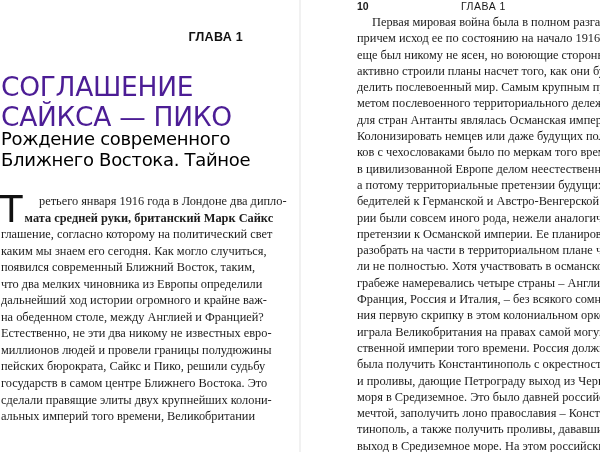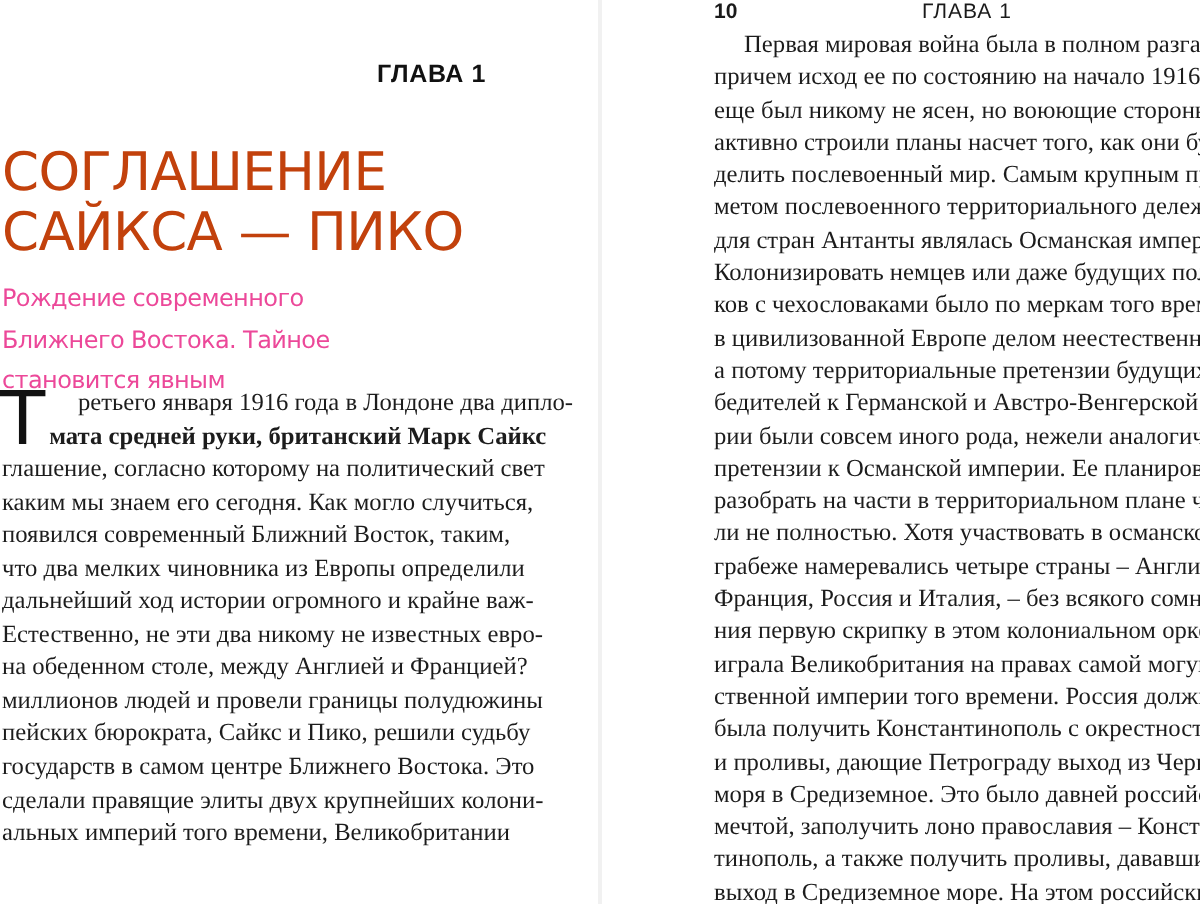--- a/index.html
+++ b/index.html
@@ -14,26 +14,26 @@
   .gutter { position: absolute; left: 299px; top: 0; width: 2px; height: 452px; background: #f1f1f1; }
 
   .chapter-label {
     position: absolute; top: 30px; right: 56px;
     font-family: "Liberation Sans", sans-serif; font-weight: bold;
     font-size: 12.5px; letter-spacing: 0.3px; color: #111;
   }
   .chapter-title {
     position: absolute; left: 1px; top: 72px; width: 280px;
     font-family: "DejaVu Sans", sans-serif; font-weight: normal;
-    font-size: 26.5px; line-height: 30px; color: #c2410c; letter-spacing: -0.3px;
+    font-size: 26.5px; line-height: 30px; color: #4c1d95; letter-spacing: -0.3px;
   }
   .chapter-subtitle {
     position: absolute; left: 1px; top: 129px; width: 290px;
     font-family: "DejaVu Sans", sans-serif;
-    font-size: 12px; line-height: 20.5px; color: #ec4899; letter-spacing: -0.3px; margin-top: 10px;
+    font-size: 18px; line-height: 20.5px; color: #000000; letter-spacing: -0.3px;
   }
   .body-left {
     position: absolute; left: 1px; top: 193px; width: 246px;
     font-size: 12.35px; line-height: 16.55px; text-align: justify;
     hyphens: manual; color: #1c1c1c;
   }
   .drop-cap {
     float: left; font-family: "DejaVu Sans", sans-serif;
     font-size: 37px; line-height: 30px; margin: 2px 2px 0 -1px; color: #111;
   }
@@ -55,34 +55,33 @@
 
 <div class="page page-left">
   <div class="chapter-label">ГЛАВА 1</div>
   <div class="chapter-title">
     <div>СОГЛАШЕНИЕ</div>
     <div>САЙКСА — ПИКО</div>
   </div>
   <div class="chapter-subtitle">
     <div>Рождение современного</div>
     <div>Ближнего Востока. Тайное</div>
-    <div>становится явным</div>
   </div>
   <div class="body-left">
     <span class="drop-cap">Т</span>
     <div id="left-lines">
         <span class="line" style="margin-left: 38px;">ретьего января 1916 года в Лондоне два дипло-</span>
         <span class="line" style="margin-left: 22px; font-weight: bold;">мата средней руки, британский Марк Сайкс</span>
         <span class="line">глашение, согласно которому на политический свет</span>
         <span class="line">каким мы знаем его сегодня. Как могло случиться,</span>
         <span class="line">появился современный Ближний Восток, таким,</span>
         <span class="line">что два мелких чиновника из Европы определили</span>
         <span class="line">дальнейший ход истории огромного и крайне важ-</span>
+        <span class="line">на обеденном столе, между Англией и Францией?</span>
         <span class="line">Естественно, не эти два никому не известных евро-</span>
-        <span class="line">на обеденном столе, между Англией и Францией?</span>
         <span class="line">миллионов людей и провели границы полудюжины</span>
         <span class="line">пейских бюрократа, Сайкс и Пико, решили судьбу</span>
         <span class="line">государств в самом центре Ближнего Востока. Это</span>
         <span class="line">сделали правящие элиты двух крупнейших колони-</span>
         <span class="line">альных империй того времени, Великобритании</span>
       </div>
   </div>
 </div>
 
 <div class="gutter"></div>

